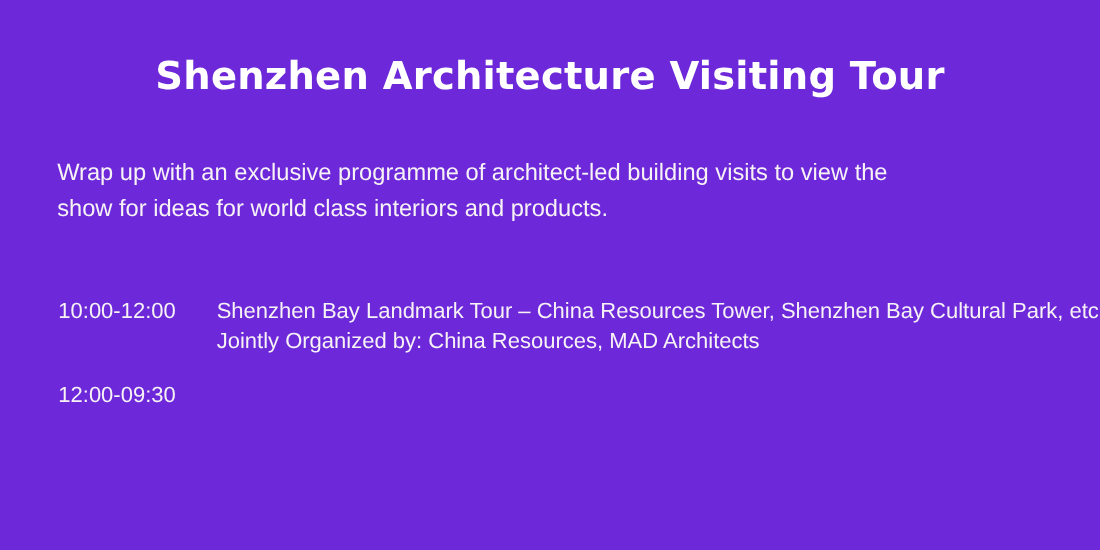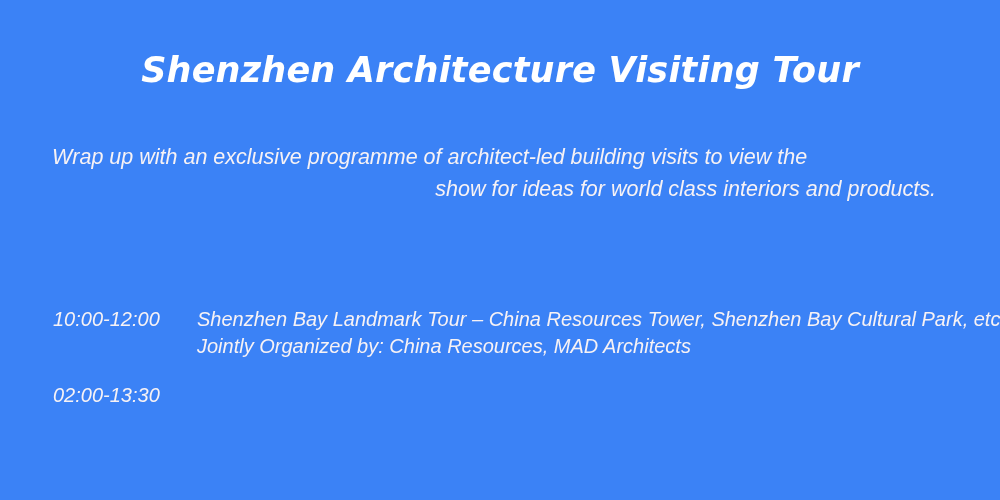--- a/index.html
+++ b/index.html
@@ -10,23 +10,22 @@
     width: 1000px;
     height: 500px;
     overflow: hidden;
     font-family: "Liberation Sans", sans-serif;
   }
   #slide {
     position: relative;
     width: 1000px;
     height: 500px;
     box-sizing: border-box;
-    background: #3b82f6;
+    background: #6d28d9;
     overflow: hidden;
-    font-style: italic;
   }
 
   
   #slide-title {
     position: absolute;
     left: 0;
     top: 48px;
     width: 1000px;
     text-align: center;
     color: #ffffff;
@@ -52,30 +51,29 @@
   .intro-line {
     display: block;
     white-space: nowrap;
   }
   .intro-line.justify {
     display: flex;
     justify-content: space-between;
     white-space: nowrap;
   }
   .intro-line.center {
-    text-align: right;
+    text-align: left;
   }
 
   
   #schedule {
     position: absolute;
     left: 53px;
     top: 270px;
     width: 890px;
-    margin-top: 36px;
   }
   .schedule-row {
     display: flex;
     align-items: flex-start;
     margin-bottom: 22px;
   }
   .schedule-row:last-child {
     margin-bottom: 0;
   }
   .row-time {
@@ -122,18 +120,18 @@
 
     <div class="schedule-row">
       <div class="row-time">10:00-12:00</div>
       <div class="row-desc">
         <span class="desc-line">Shenzhen Bay Landmark Tour – China Resources Tower, Shenzhen Bay Cultural Park, etc.</span>
         <span class="desc-sub">Jointly Organized by: China Resources, MAD Architects</span>
       </div>
     </div>
 
     <div class="schedule-row">
-      <div class="row-time">02:00-13:30</div>
+      <div class="row-time">12:00-09:30</div>
     </div>
 
   </div>
 
 </div>
 
 </body></html>

